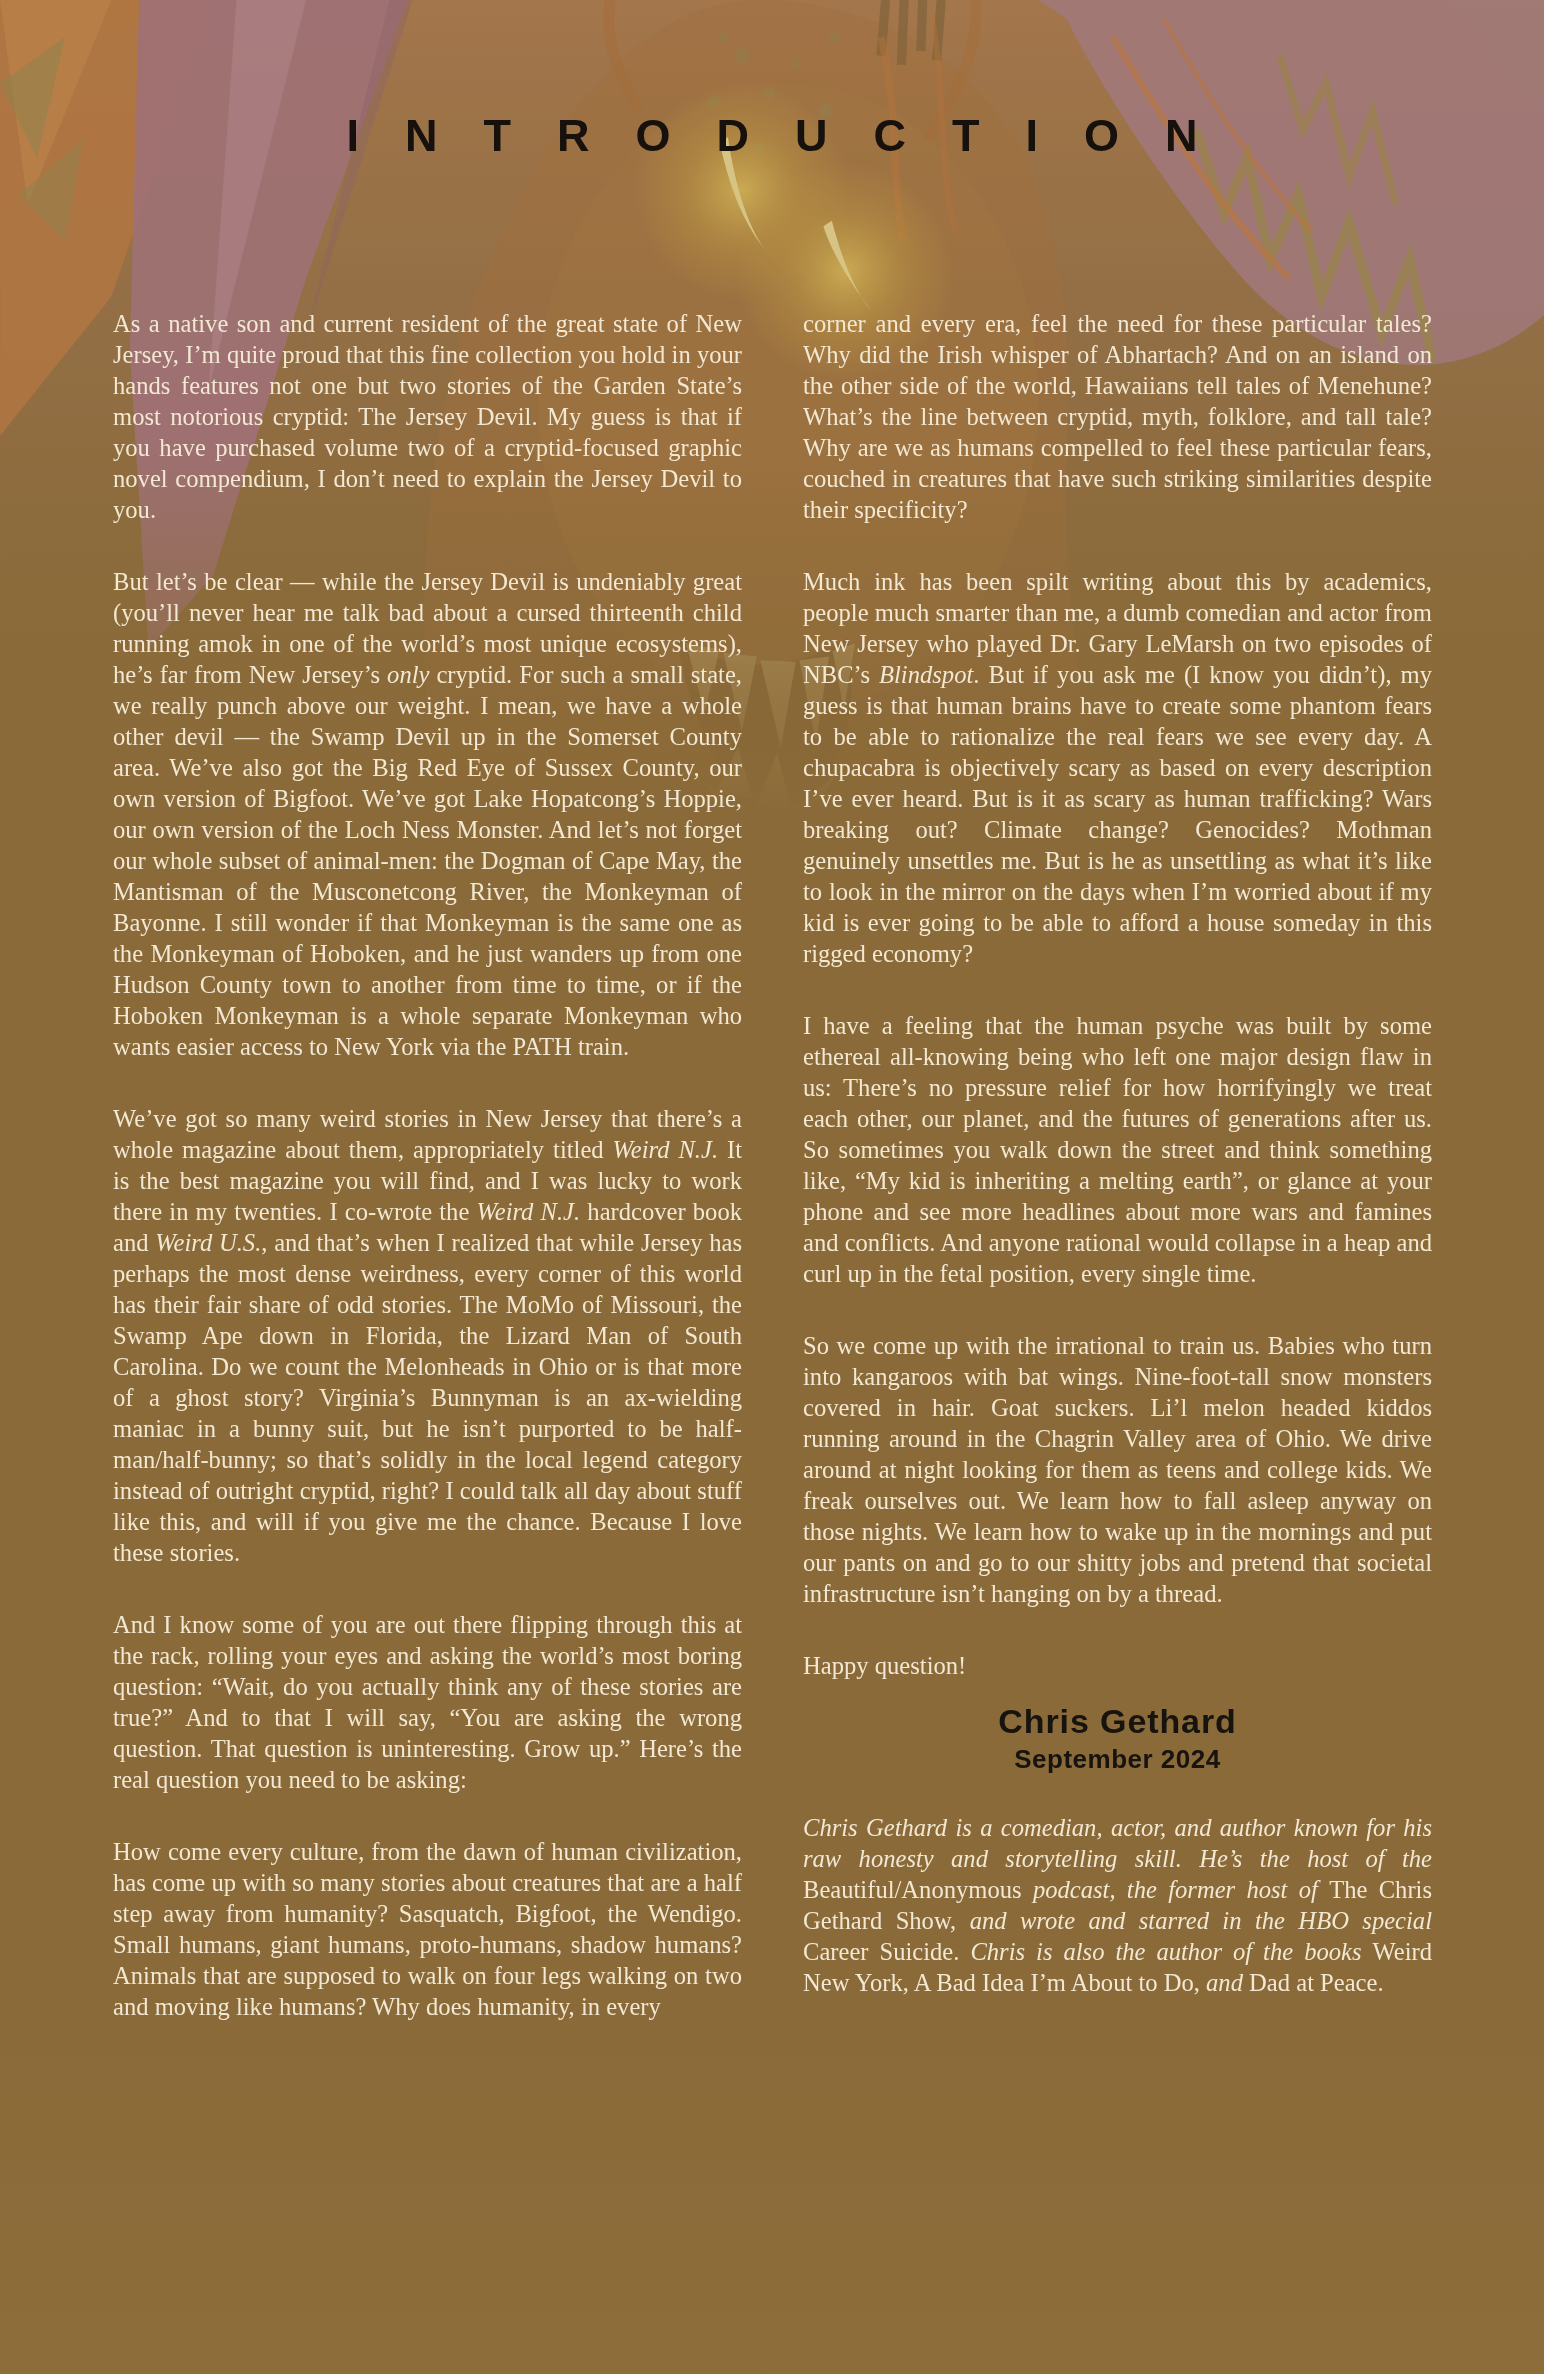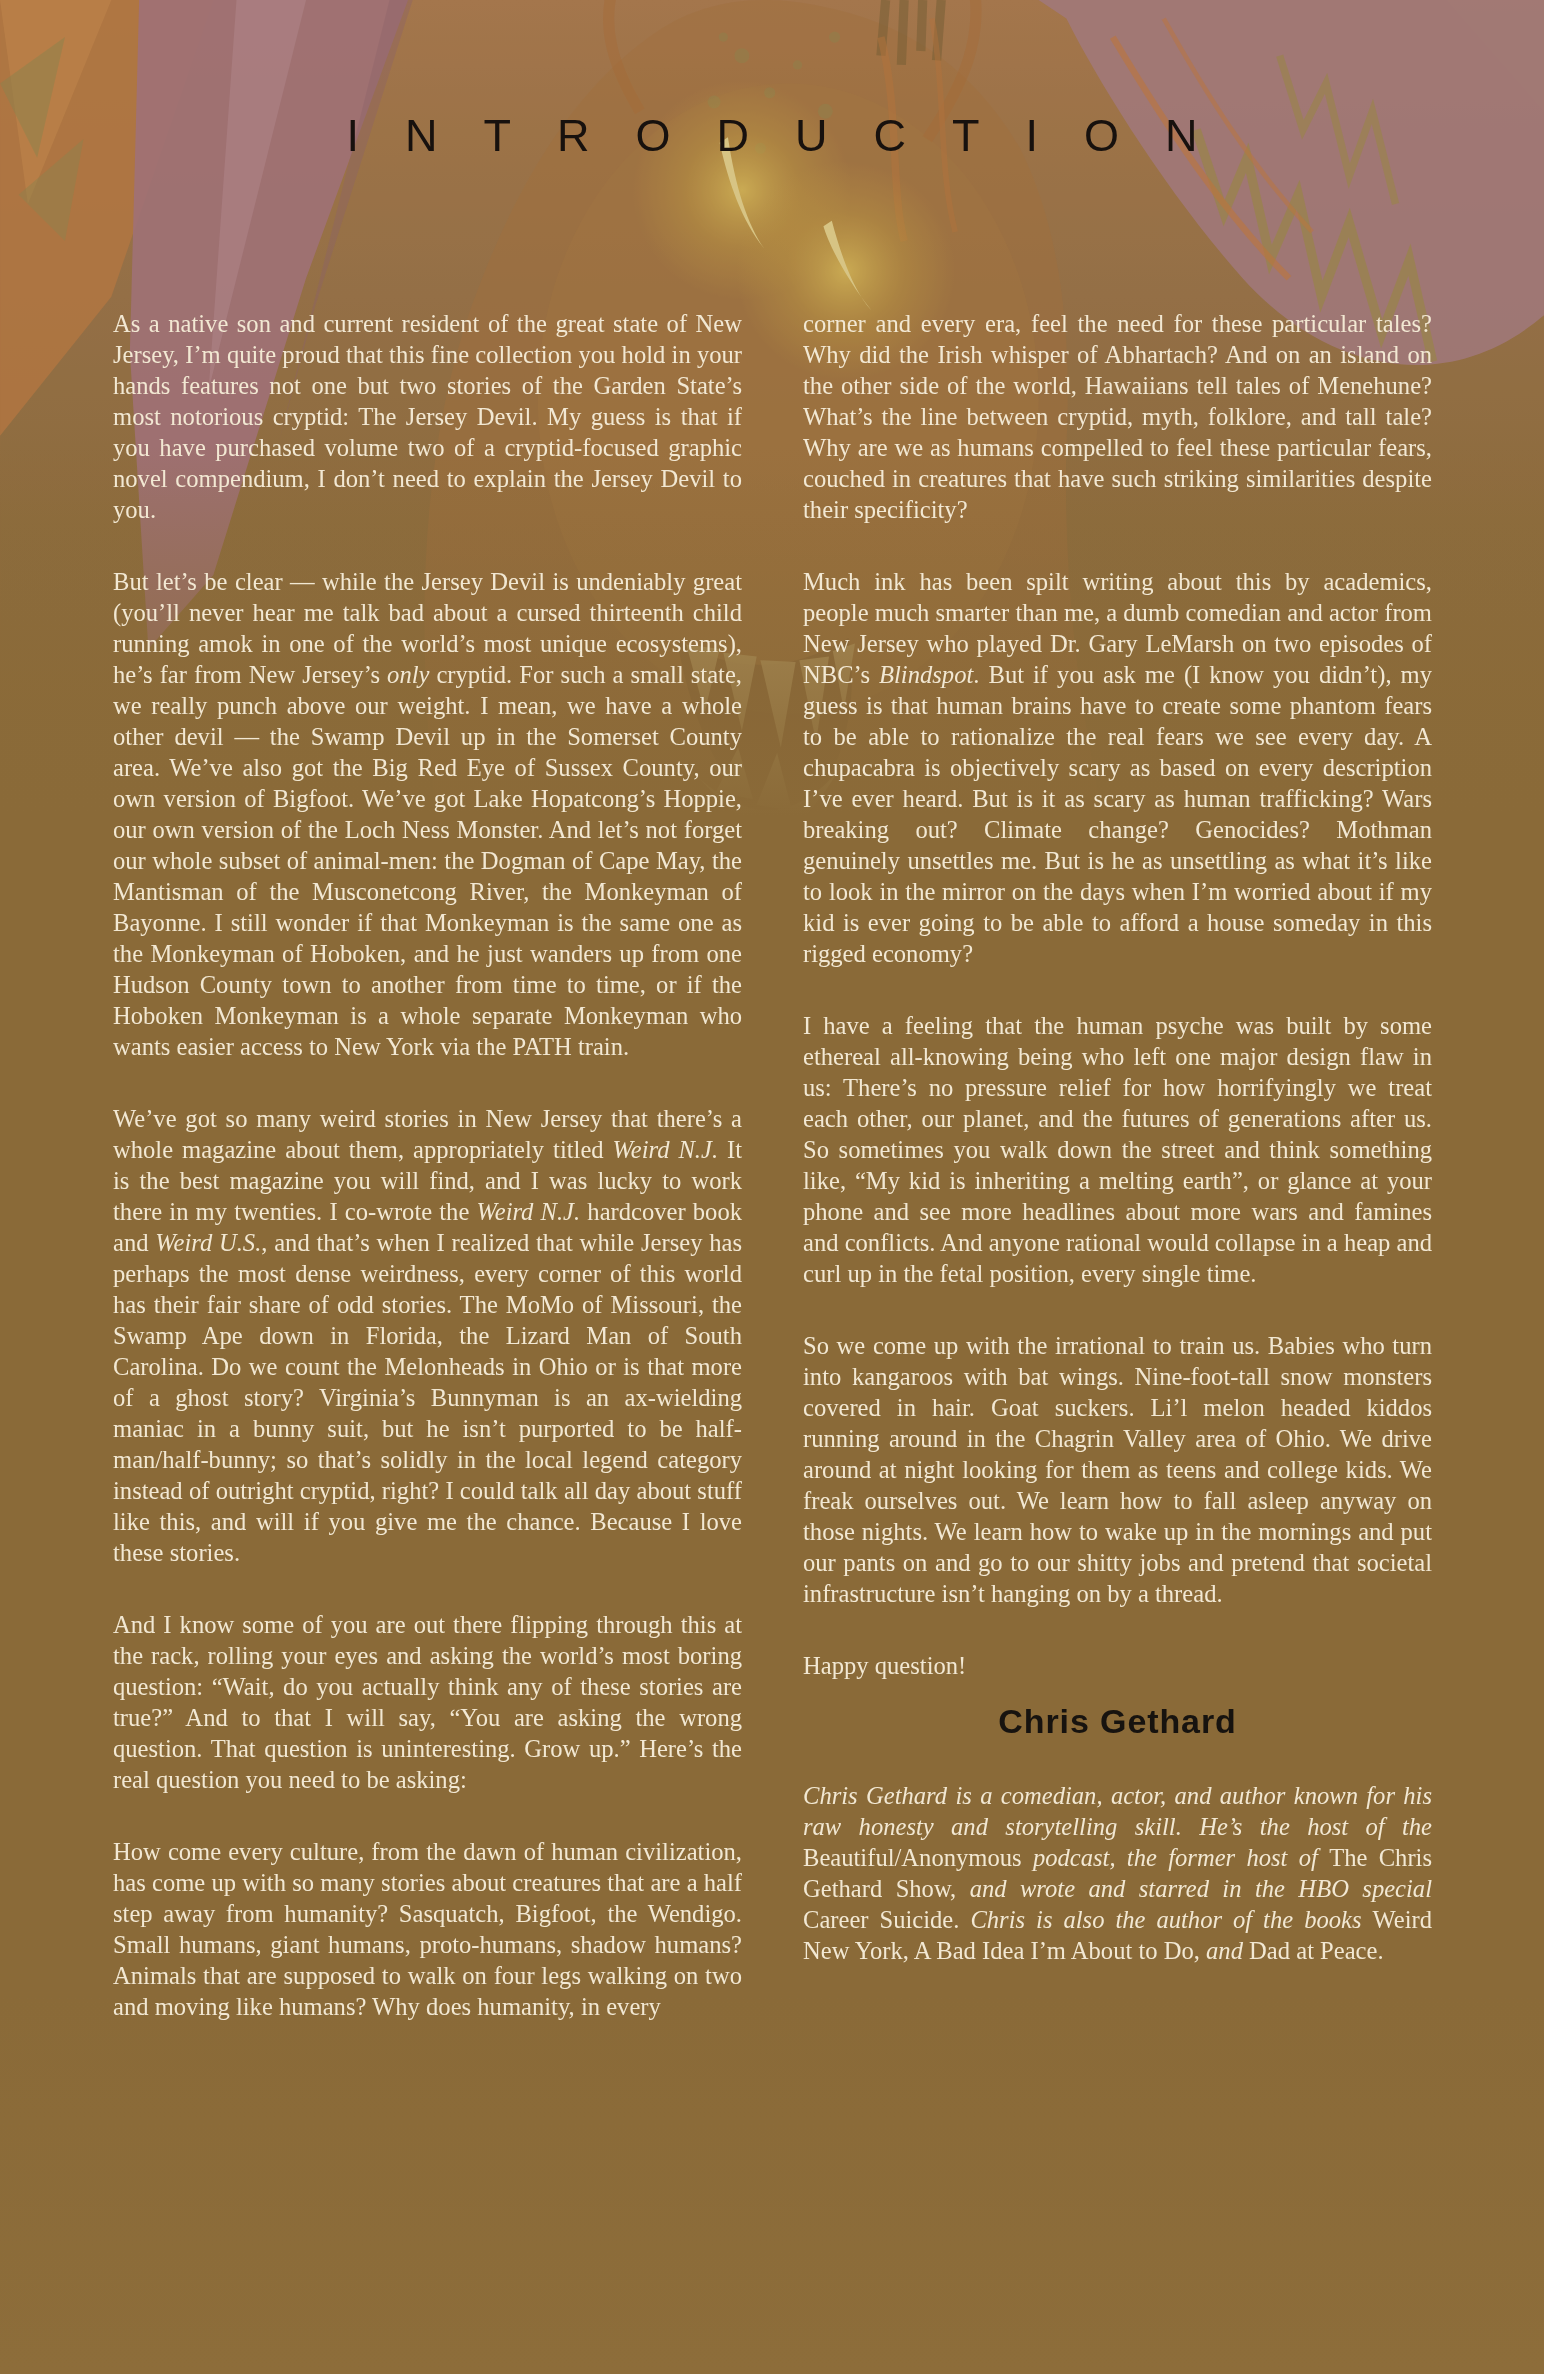--- a/index.html
+++ b/index.html
@@ -12,21 +12,21 @@
     position:absolute;inset:0;
     background:linear-gradient(180deg,
       #ad7a52 0px,#a3764c 130px,#97714a 297px,
       #8e6c3e 519px,#8a6a38 816px,#8a6a38 1994px,#8d6d3a 2375px);
   }
   .art{position:absolute;top:0;left:0;width:1544px;height:816px;display:block;}
   .title{
     position:absolute;top:111px;left:0;width:100%;margin:0;
     text-align:center;
     font-family:"Liberation Sans",sans-serif;
-    font-weight:400;font-size:45px;line-height:1.1;
+    font-weight:700;font-size:45px;line-height:1.1;
     letter-spacing:46px;text-indent:46px;
     color:#17110e;
   }
   .columns{
     position:absolute;top:308px;left:113px;width:1319px;
     display:flex;gap:61px;
   }
   .col{
     width:629px;
     font-size:24.6px;line-height:31px;
@@ -147,20 +147,21 @@
     <div class="col">
       <div id="col-right">
           <p><span>corner and every era, feel the need for these particular tales? Why did the Irish whisper of Abhartach? And on an island on the other side of the world, Hawaiians tell tales of Menehune? What’s the line between cryptid, myth, folklore, and tall tale? Why are we as humans compelled to feel these particular fears, couched in creatures that have such striking similarities despite their specificity?</span></p>
           <p><span>Much ink has been spilt writing about this by academics, people much smarter than me, a dumb comedian and actor from New Jersey who played Dr. Gary LeMarsh on two episodes of NBC’s </span><em>Blindspot</em><span>. But if you ask me (I know you didn’t), my guess is that human brains have to create some phantom fears to be able to rationalize the real fears we see every day. A chupacabra is objectively scary as based on every description I’ve ever heard. But is it as scary as human trafficking? Wars breaking out? Climate change? Genocides? Mothman genuinely unsettles me. But is he as unsettling as what it’s like to look in the mirror on the days when I’m worried about if my kid is ever going to be able to afford a house someday in this rigged economy?</span></p>
           <p><span>I have a feeling that the human psyche was built by some ethereal all-knowing being who left one major design flaw in us: There’s no pressure relief for how horrifyingly we treat each other, our planet, and the futures of generations after us. So sometimes you walk down the street and think something like, “My kid is inheriting a melting earth”, or glance at your phone and see more headlines about more wars and famines and conflicts. And anyone rational would collapse in a heap and curl up in the fetal position, every single time.</span></p>
           <p><span>So we come up with the irrational to train us. Babies who turn into kangaroos with bat wings. Nine-foot-tall snow monsters covered in hair. Goat suckers. Li’l melon headed kiddos running around in the Chagrin Valley area of Ohio. We drive around at night looking for them as teens and college kids. We freak ourselves out. We learn how to fall asleep anyway on those nights. We learn how to wake up in the mornings and put our pants on and go to our shitty jobs and pretend that societal infrastructure isn’t hanging on by a thread.</span></p>
           <p><span>Happy question!</span></p>
         </div>
       <div class="signature">
         <div class="sig-name">Chris Gethard</div>
+        <div class="sig-date">September 2024</div>
       </div>
       <div class="bio" id="bio">
           <p><em>Chris Gethard is a comedian, actor, and author known for his raw honesty and storytelling skill. He’s the host of the </em><span>Beautiful/Anonymous </span><em>podcast, the former host of </em><span>The Chris Gethard Show, </span><em>and wrote and starred in the HBO special </em><span>Career Suicide. </span><em>Chris is also the author of the books </em><span>Weird New York, A Bad Idea I’m About to Do, </span><em>and </em><span>Dad at Peace.</span></p>
         </div>
     </div>
   </div>
 
 </div>
 
 

